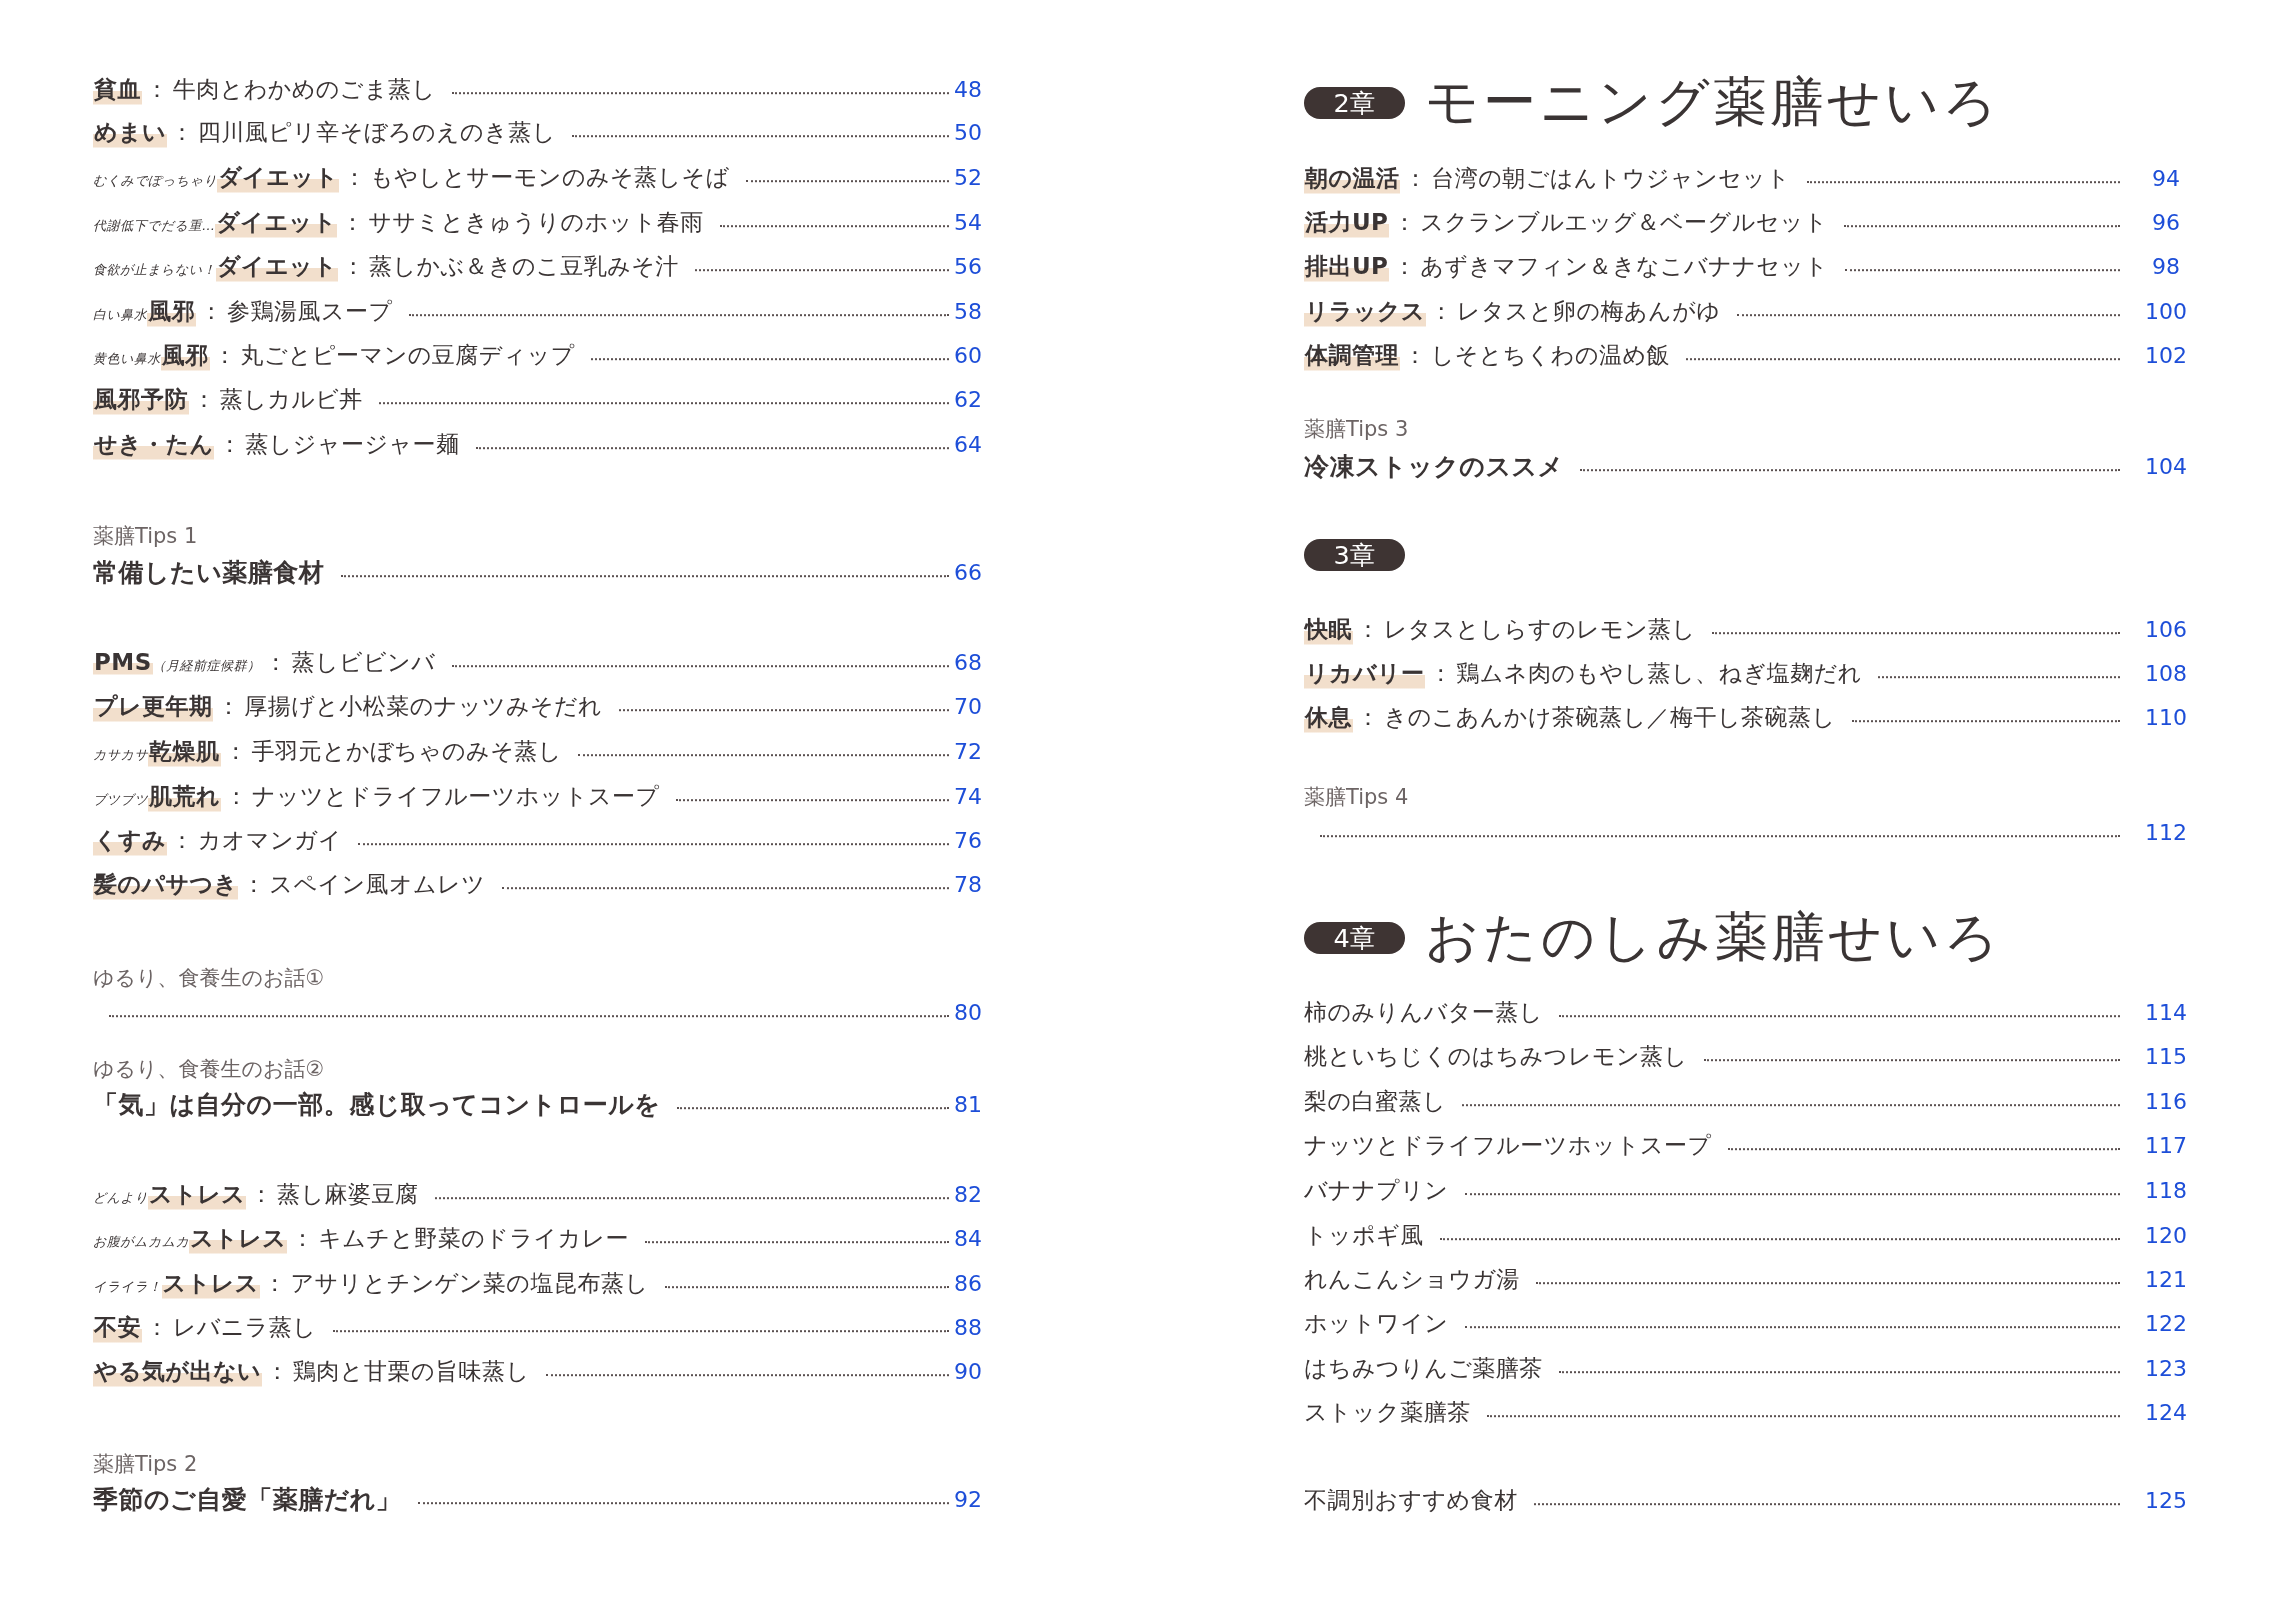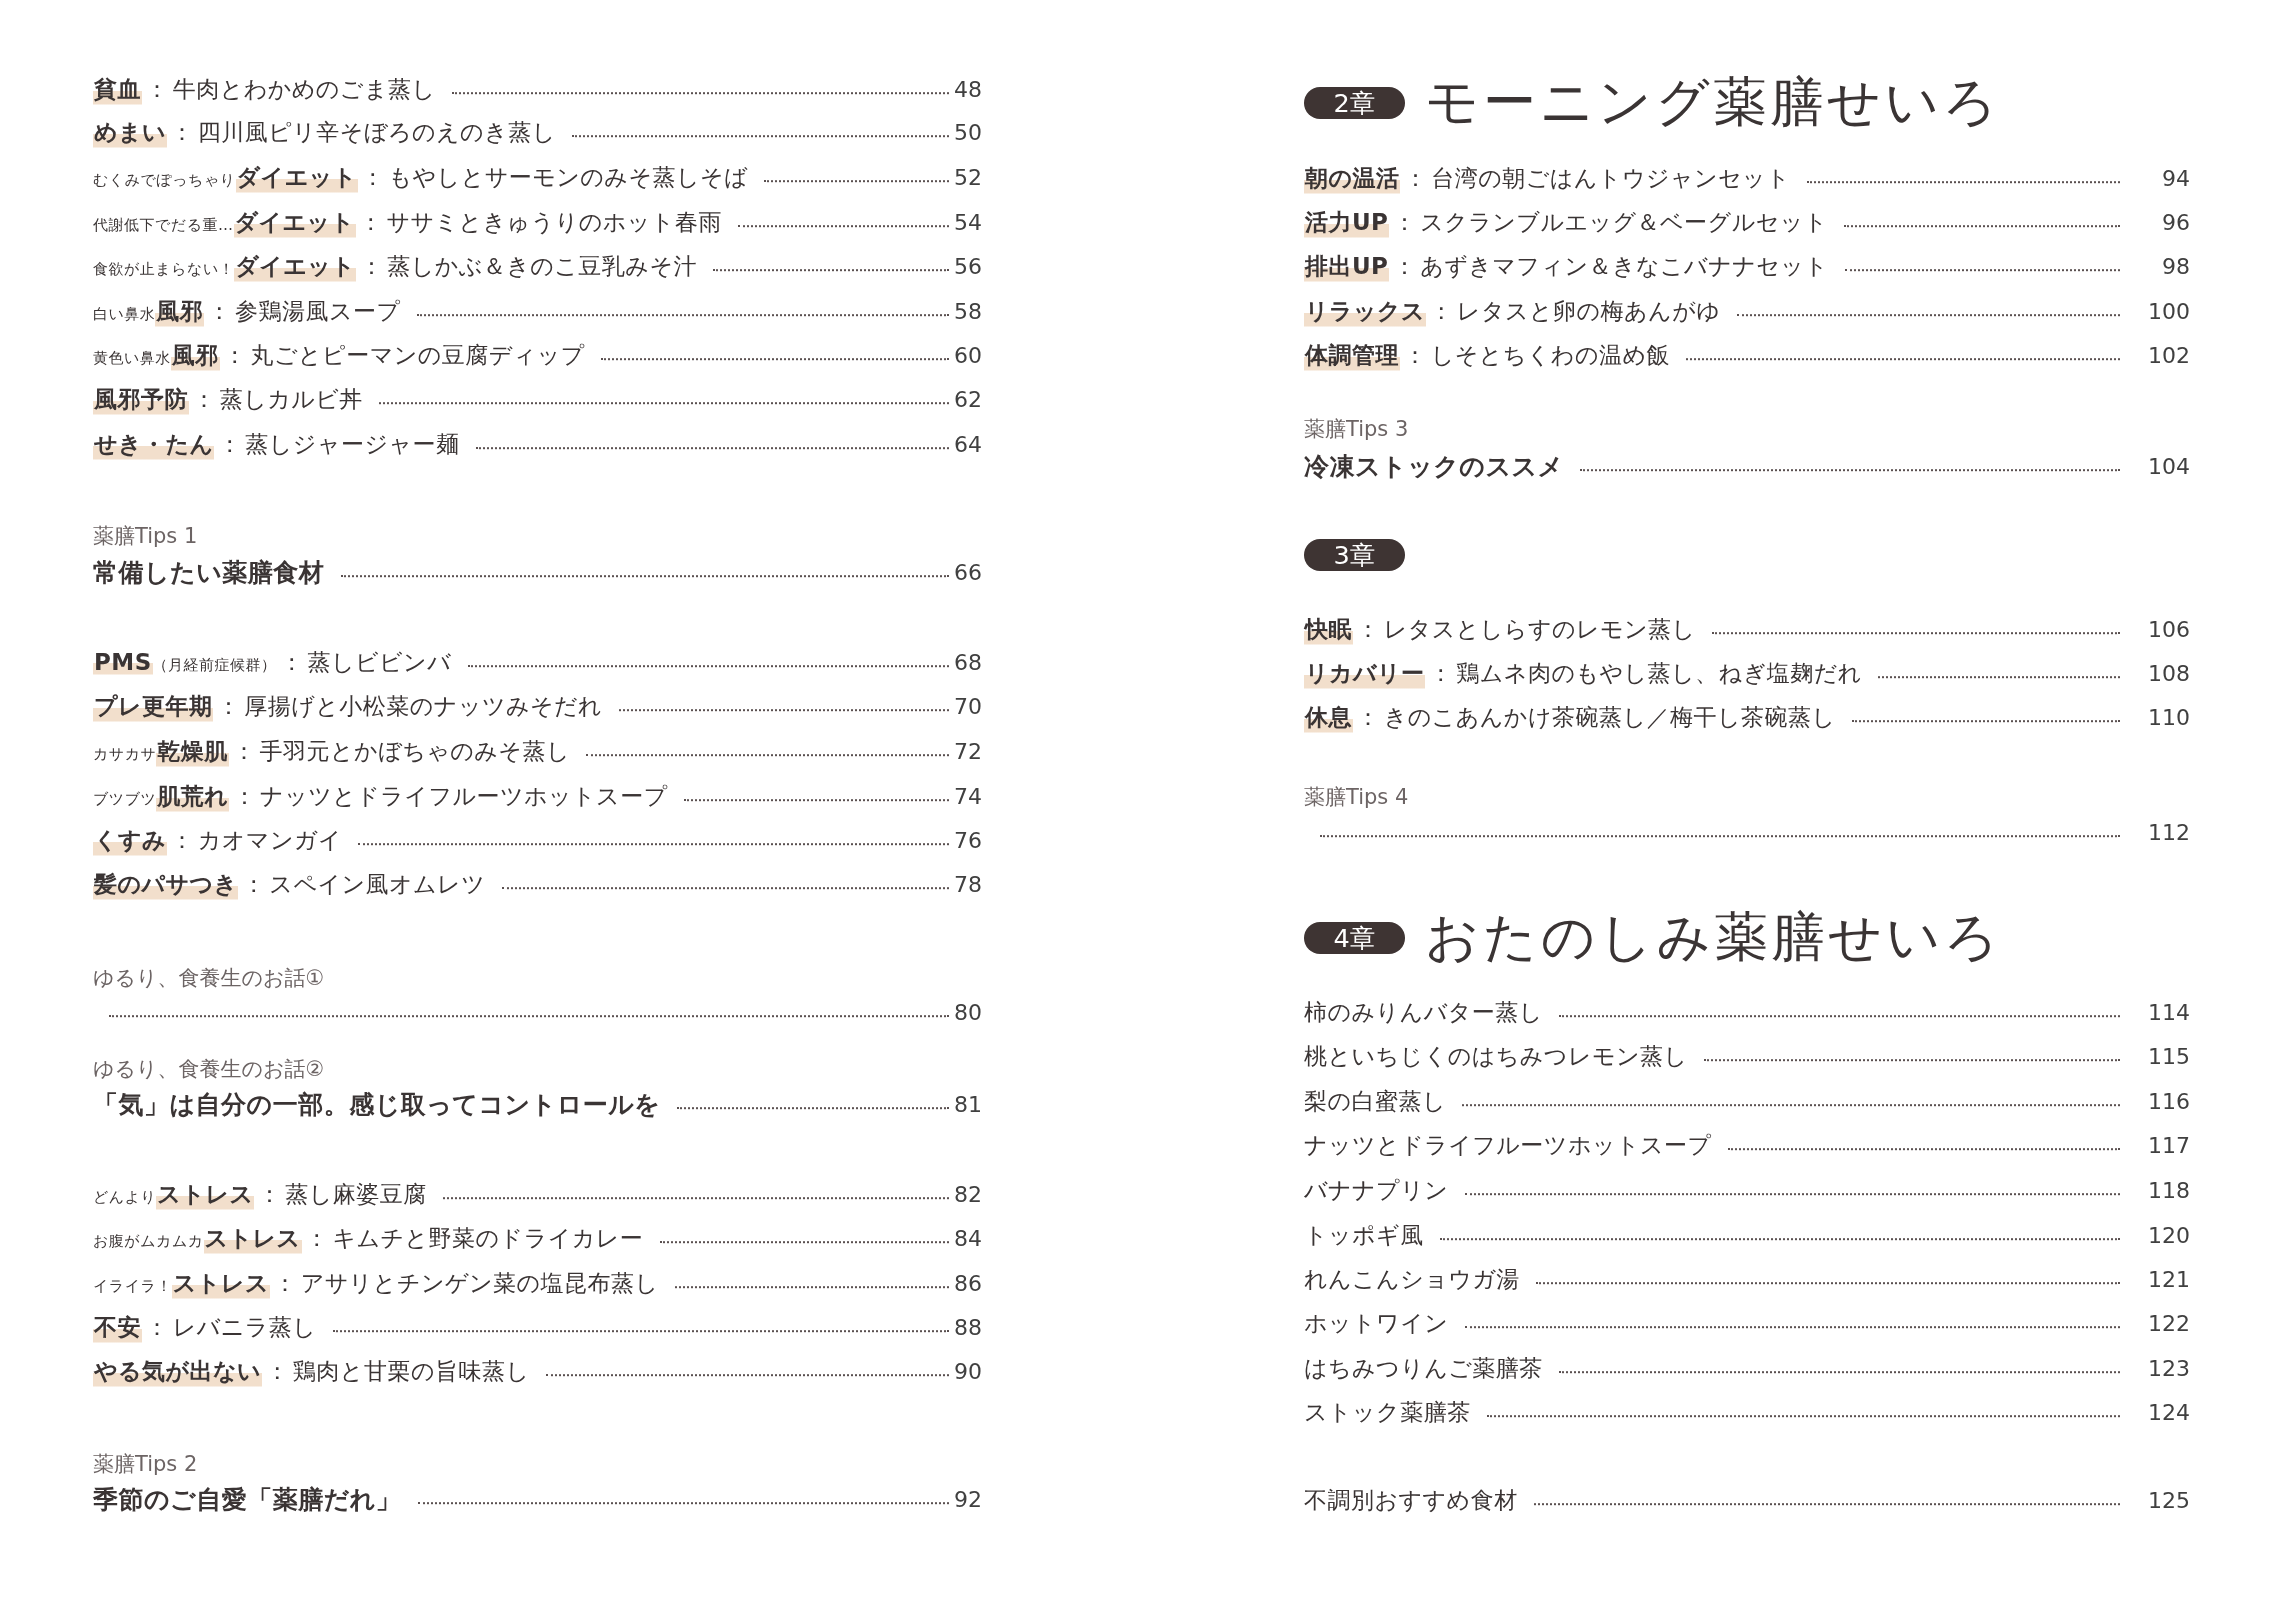--- a/index.html
+++ b/index.html
@@ -3,25 +3,25 @@
 <meta charset="utf-8">
 <style>
   html, body { margin:0; padding:0; background:#ffffff; }
   body { width:2282px; height:1619px; position:relative; overflow:hidden;
          font-family:"DejaVu Sans", sans-serif; color:#3a3434; }
   .col { position:absolute; }
   .col.left { left:93px; width:889px; }
   .col.right { left:1304px; width:886px; }
   .row { position:absolute; left:0; right:0; height:37px; display:flex; align-items:center; transform:translateY(-50%); }
   .title { white-space:nowrap; display:flex; align-items:baseline; font-size:23px; letter-spacing:0.5px; }
-  .pre { font-size:15px; }
+  .pre { font-size:13px;font-style:italic; }
   .hl { font-weight:bold; background:linear-gradient(to bottom, transparent 55%, #f2dfcc 55%); padding:0 0.9px; }
   .sep { margin:0 3.7px; }
   .dots { flex:1; margin:0 5.5px 0 16.4px; border-bottom:2.7px dotted #5a5050; height:0; align-self:center; transform:translateY(3.7px); }
-  .page { font-size:22px; color:#404040; min-width:25.6px; text-align:right; font-family:"DejaVu Sans", sans-serif; }
+  .page { font-size:22px; color:#1d4ed8; min-width:25.6px; text-align:center; font-family:"DejaVu Sans", sans-serif; }
   .right .page { min-width:48px; }
   .right .dots { margin-right:22px; }
   .tips-label { position:absolute; left:0; font-size:21px; color:#6c6464; transform:translateY(-50%); white-space:nowrap; }
   .tips-title { font-weight:bold; font-size:25px; }
   .chapter { position:absolute; left:0; display:flex; align-items:center; transform:translateY(-50%); }
   .badge { width:101px; height:32px; border-radius:23px; background:#3e3433; color:#fff; font-size:25.6px;
            display:flex; align-items:center; justify-content:center; }
   .chapter-title { margin-left:20px; font-size:53px; font-weight:300; color:#3a3434; letter-spacing:3.7px; white-space:nowrap; }
 </style>
 </head>

